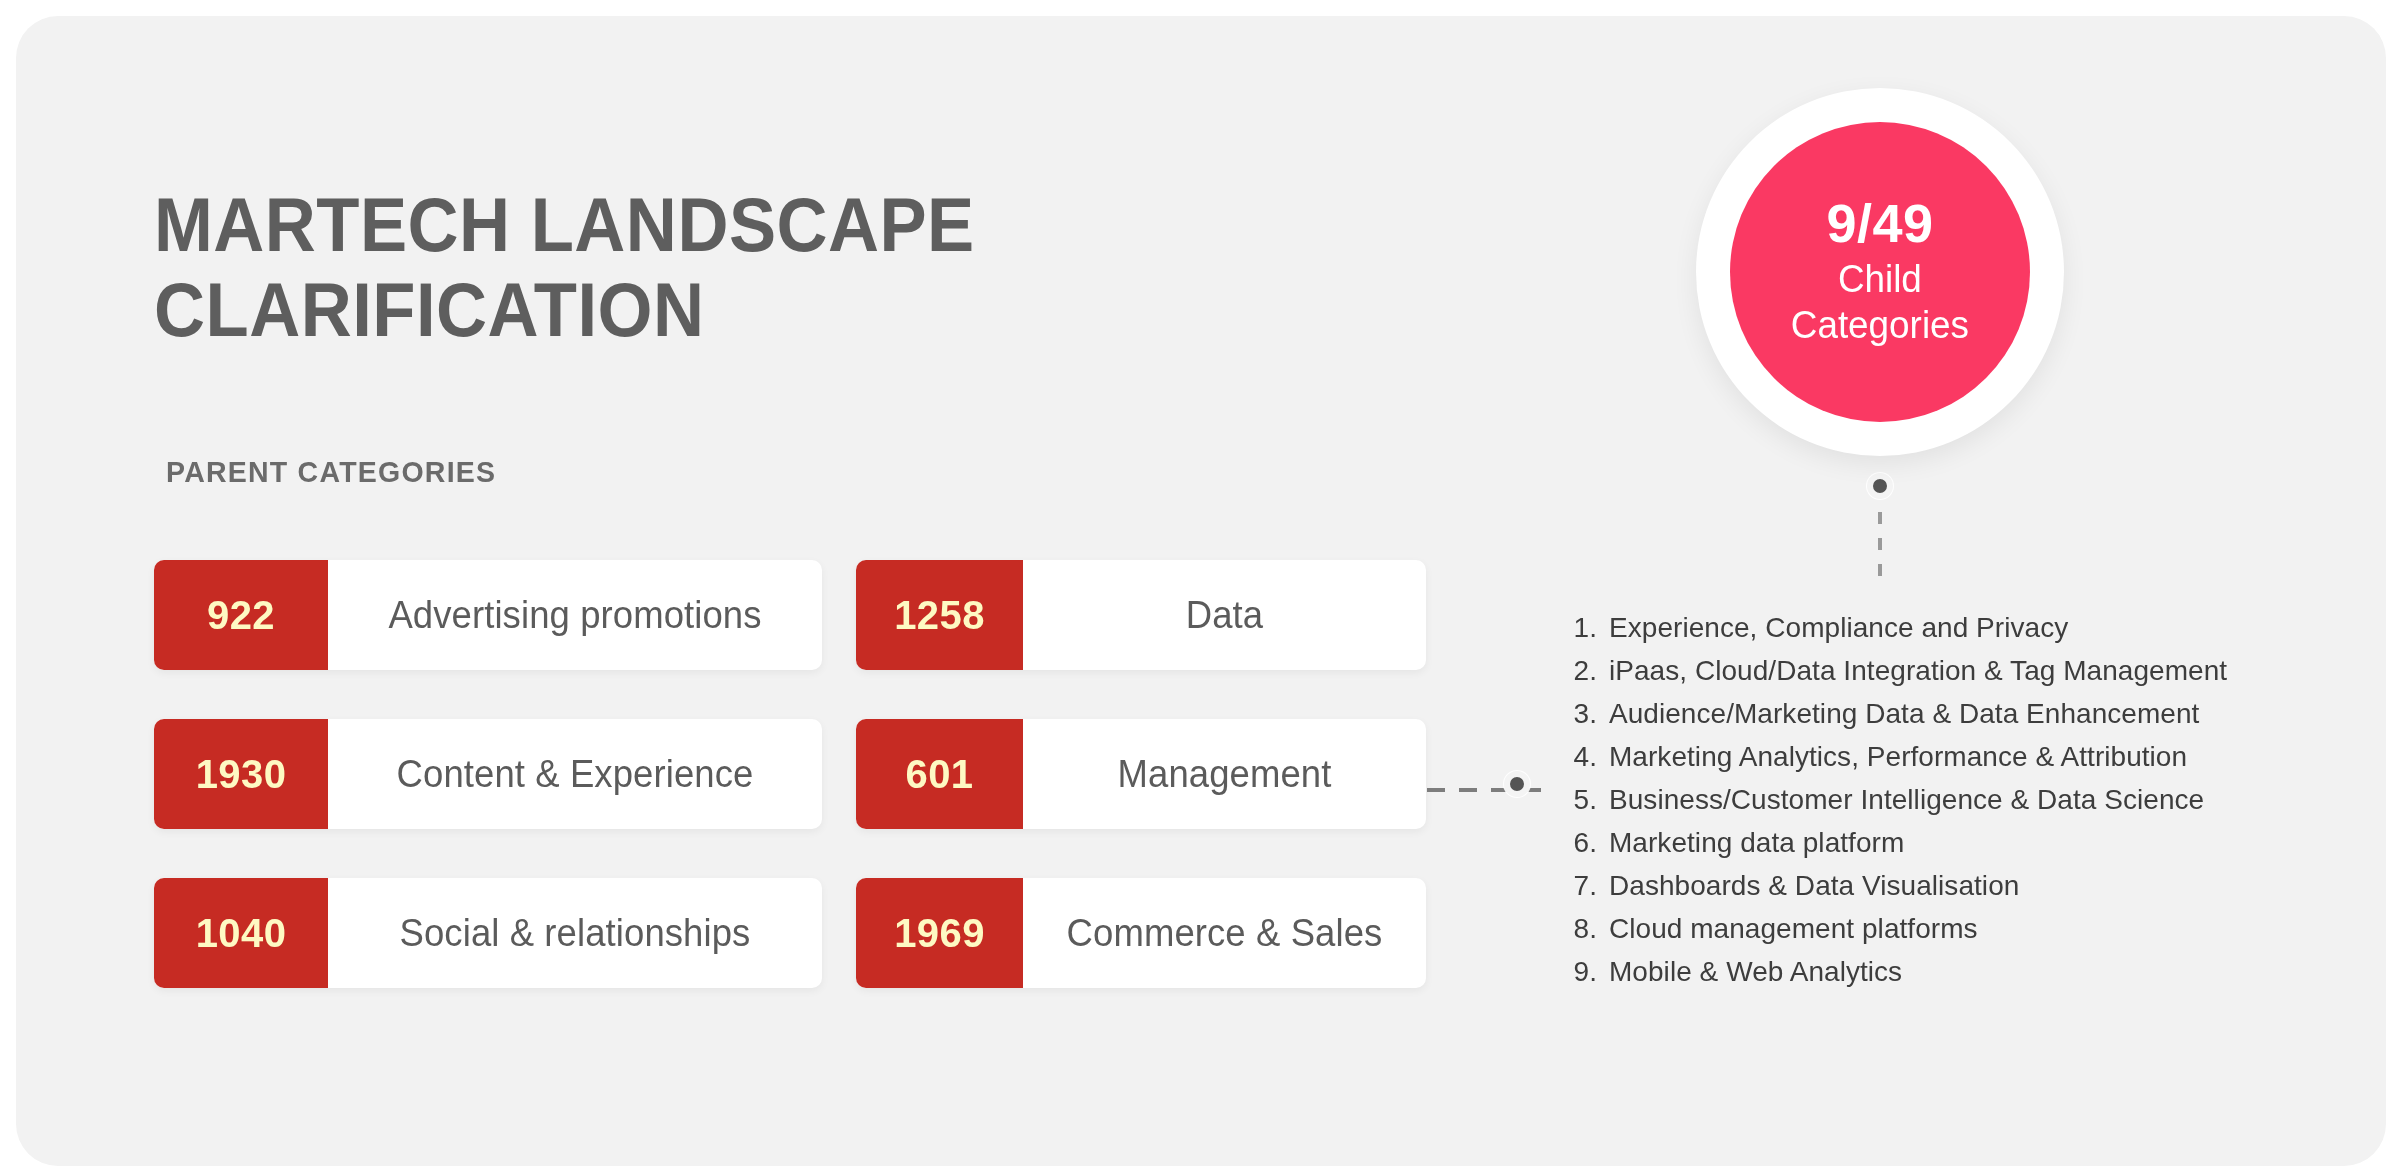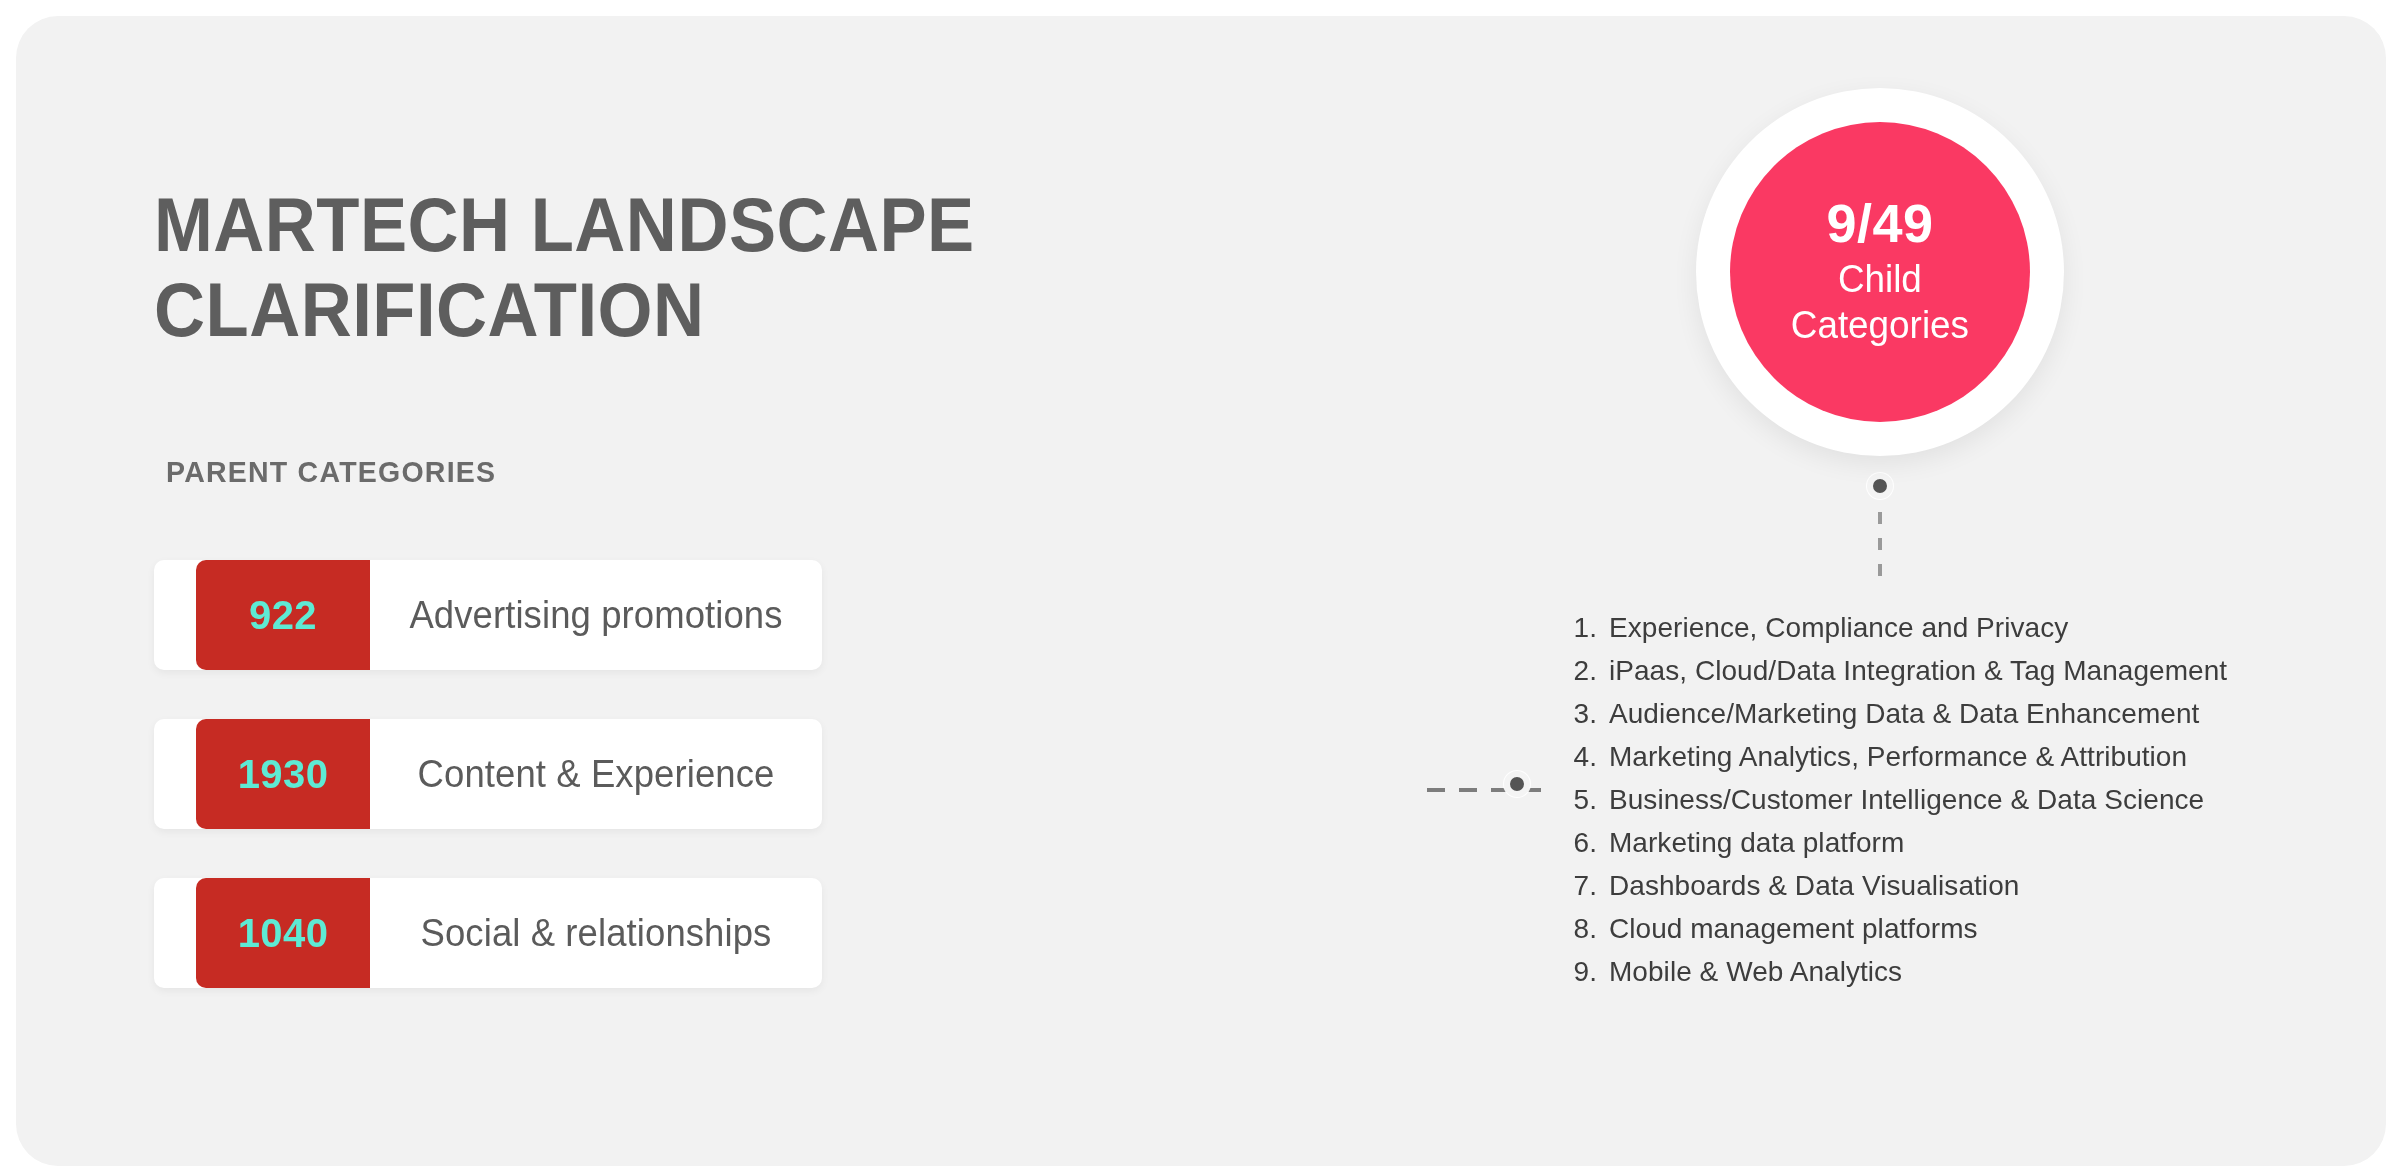--- a/index.html
+++ b/index.html
@@ -80,27 +80,26 @@
     border-radius: 10px;
     box-shadow: 0 3px 9px rgba(0,0,0,0.055);
   }
 
   .bar-count {
     flex: 0 0 auto;
     display: flex;
     align-items: center;
     justify-content: center;
     background: #c62b23;
-    color: #5eead4;
+    color: #fef9c3;
     border-radius: 10px 0 0 10px;
     font-weight: 700;
     font-size: 40px;
     letter-spacing: 0.4px;
     transform-origin: center;
-    margin-left: 42px;
   }
   #col-left  .bar-count { width: 174px; }
   #col-right .bar-count { width: 167px; }
 
   .bar-label {
     flex: 1 1 auto;
     display: flex;
     align-items: center;
     justify-content: center;
     padding: 0 18px;
@@ -234,20 +233,34 @@
     <div class="bar">
       <div class="bar-count">1930</div>
       <div class="bar-label">Content &amp; Experience</div>
     </div>
     <div class="bar">
       <div class="bar-count">1040</div>
       <div class="bar-label">Social &amp; relationships</div>
     </div>
   </div>
 
+  <div class="bars-col" id="col-right">
+    <div class="bar">
+      <div class="bar-count">1258</div>
+      <div class="bar-label">Data</div>
+    </div>
+    <div class="bar">
+      <div class="bar-count">601</div>
+      <div class="bar-label">Management</div>
+    </div>
+    <div class="bar">
+      <div class="bar-count">1969</div>
+      <div class="bar-label">Commerce &amp; Sales</div>
+    </div>
+  </div>
 
   <div class="h-connector"></div>
   <div class="dot" id="dot-h"></div>
   <div class="v-connector"></div>
   <div class="dot" id="dot-v"></div>
 
   <div class="badge-wrap">
     <div class="badge-ring"></div>
     <div class="badge-inner">
       <div class="badge-number">9/49</div>

